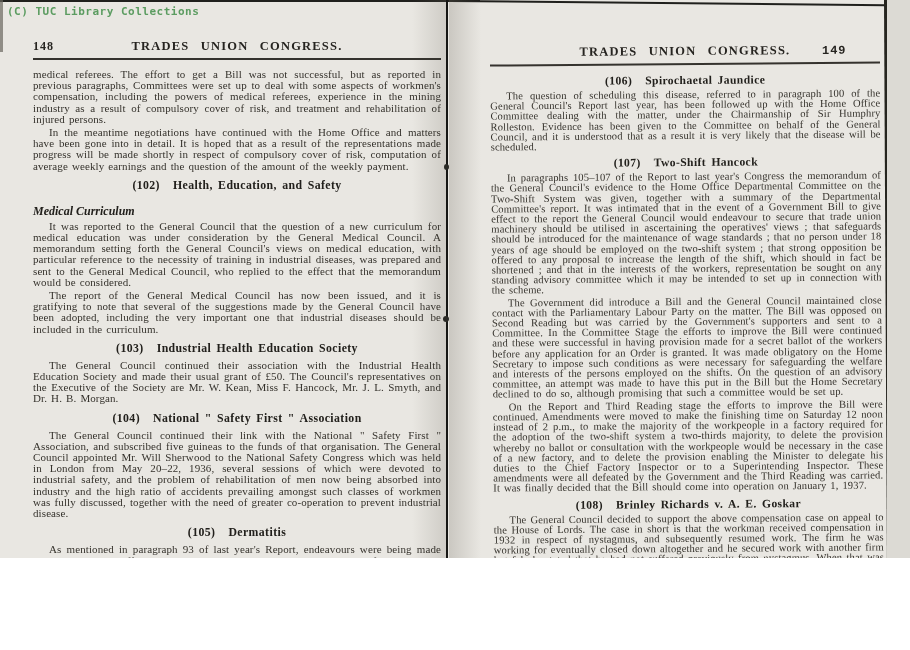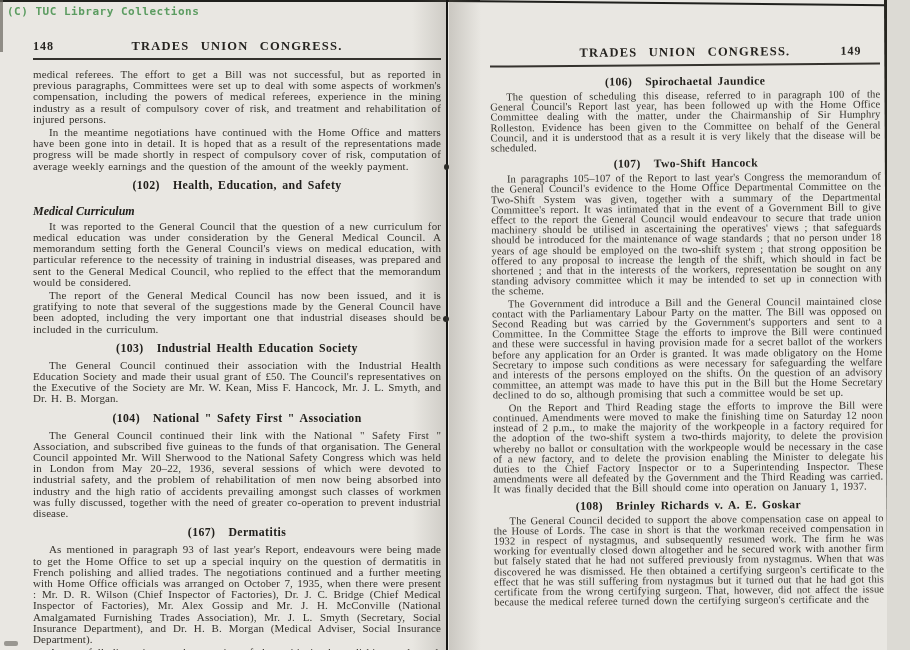--- a/index.html
+++ b/index.html
@@ -1,18 +1,18 @@
 <!DOCTYPE html>
 <html><head>
 <meta charset="utf-8">
 <style>
   html,body { margin:0; padding:0; }
   .scan {
     position:relative;
-    width:910px; height:650px;
+    width:910px; height:558px;
     background:#e9e7e2;
     overflow:hidden;
     font-family:"Liberation Serif", serif;
     color:#35322c;
   }
   
   .watermark {
     position:absolute; left:7px; top:5px;
     font-family:"DejaVu Sans Mono", monospace;
     font-size:11px; font-weight:bold;
@@ -74,21 +74,21 @@
     display:flex; align-items:baseline;
     border-bottom:2px solid #35332e;
     padding-bottom:4px; margin-bottom:9px;
     color:#262420;
   }
   .ph-side { width:58px; font-weight:bold; font-size:12px; letter-spacing:1px;margin-top:19px; }
   .ph-title {
     flex:1; text-align:center; font-weight:bold;
     font-size:12.5px; letter-spacing:1.2px; word-spacing:7px;
   }
-  .page-right .ph-num { text-align:center; }
+  .page-right .ph-num { text-align:left;font-family:Liberation Mono, monospace; }
 
   .page-body .para {
     margin:0 0 2px; text-align:justify;
     word-spacing:1.2px; letter-spacing:0.1px;
   }
   .page-left  .para { font-size:11px;   line-height:11.2px; }
   .page-right .para { font-size:10.6px; line-height:10.2px; }
   .para.indent { text-indent:16px; }
 
   .sect {
@@ -132,21 +132,21 @@
         <p class="para">medical referees.  The effort to get a Bill was not successful, but as reported in previous paragraphs, Committees were set up to deal with some aspects of workmen's compensation, including the powers of medical referees, experience in the mining industry as a result of compulsory cover of risk, and treatment and rehabilitation of injured persons.</p>
         <p class="para indent">In the meantime negotiations have continued with the Home Office and matters have been gone into in detail.  It is hoped that as a result of the representations made progress will be made shortly in respect of compulsory cover of risk, computation of average weekly earnings and the question of the amount of the weekly payment.</p>
         <div class="sect"><span class="sect-num">(102)</span><span class="sect-title">Health, Education, and Safety</span></div>
         <div class="subhead">Medical Curriculum</div>
         <p class="para indent">It was reported to the General Council that the question of a new curriculum for medical education was under consideration by the General Medical Council. A memorandum setting forth the General Council's views on medical education, with particular reference to the necessity of training in industrial diseases, was prepared and sent to the General Medical Council, who replied to the effect that the memorandum would be considered.</p>
         <p class="para indent">The report of the General Medical Council has now been issued, and it is gratifying to note that several of the suggestions made by the General Council have been adopted, including the very important one that industrial diseases should be included in the curriculum.</p>
         <div class="sect"><span class="sect-num">(103)</span><span class="sect-title">Industrial Health Education Society</span></div>
         <p class="para indent">The General Council continued their association with the Industrial Health Education Society and made their usual grant of £50.  The Council's representatives on the Executive of the Society are Mr. W. Kean, Miss F. Hancock, Mr. J. L. Smyth, and Dr. H. B. Morgan.</p>
         <div class="sect"><span class="sect-num">(104)</span><span class="sect-title">National " Safety First " Association</span></div>
         <p class="para indent">The General Council continued their link with the National " Safety First " Association, and subscribed five guineas to the funds of that organisation. The General Council appointed Mr. Will Sherwood to the National Safety Congress which was held in London from May 20–22, 1936, several sessions of which were devoted to industrial safety, and the problem of rehabilitation of men now being absorbed into industry and the high ratio of accidents prevailing amongst such classes of workmen was fully discussed, together with the need of greater co-operation to prevent industrial disease.</p>
-        <div class="sect"><span class="sect-num">(167)</span><span class="sect-title">Dermatitis</span></div>
+        <div class="sect"><span class="sect-num">(105)</span><span class="sect-title">Dermatitis</span></div>
         <p class="para indent">As mentioned in paragraph 93 of last year's Report, endeavours were being made to get the Home Office to set up a special inquiry on the question of dermatitis in French polishing and allied trades.  The negotiations continued and a further meeting with Home Office officials was arranged on October 7, 1935, when there were present : Mr. D. R. Wilson (Chief Inspector of Factories), Dr. J. C. Bridge (Chief Medical Inspector of Factories), Mr. Alex Gossip and Mr. J. H. McConville (National Amalgamated Furnishing Trades Association), Mr. J. L. Smyth (Secretary, Social Insurance Department), and Dr. H. B. Morgan (Medical Adviser, Social Insurance Department).</p>
         <p class="para indent">A very full discussion on the question of dermatitis in the polishing trade took place and whilst sufficient evidence was not available to convince the Home Office representatives of the need for a special inquiry, they appreciated the necessity of taking every possible measure against dermatitis and promised to go fully into the points put before them.</p>
       </div>
   </div>
 
   <div class="page page-right">
     <div class="page-header">
       <span class="ph-side"></span>
       <span class="ph-title">TRADES UNION CONGRESS.</span>
       <span class="ph-side ph-num">149</span>

